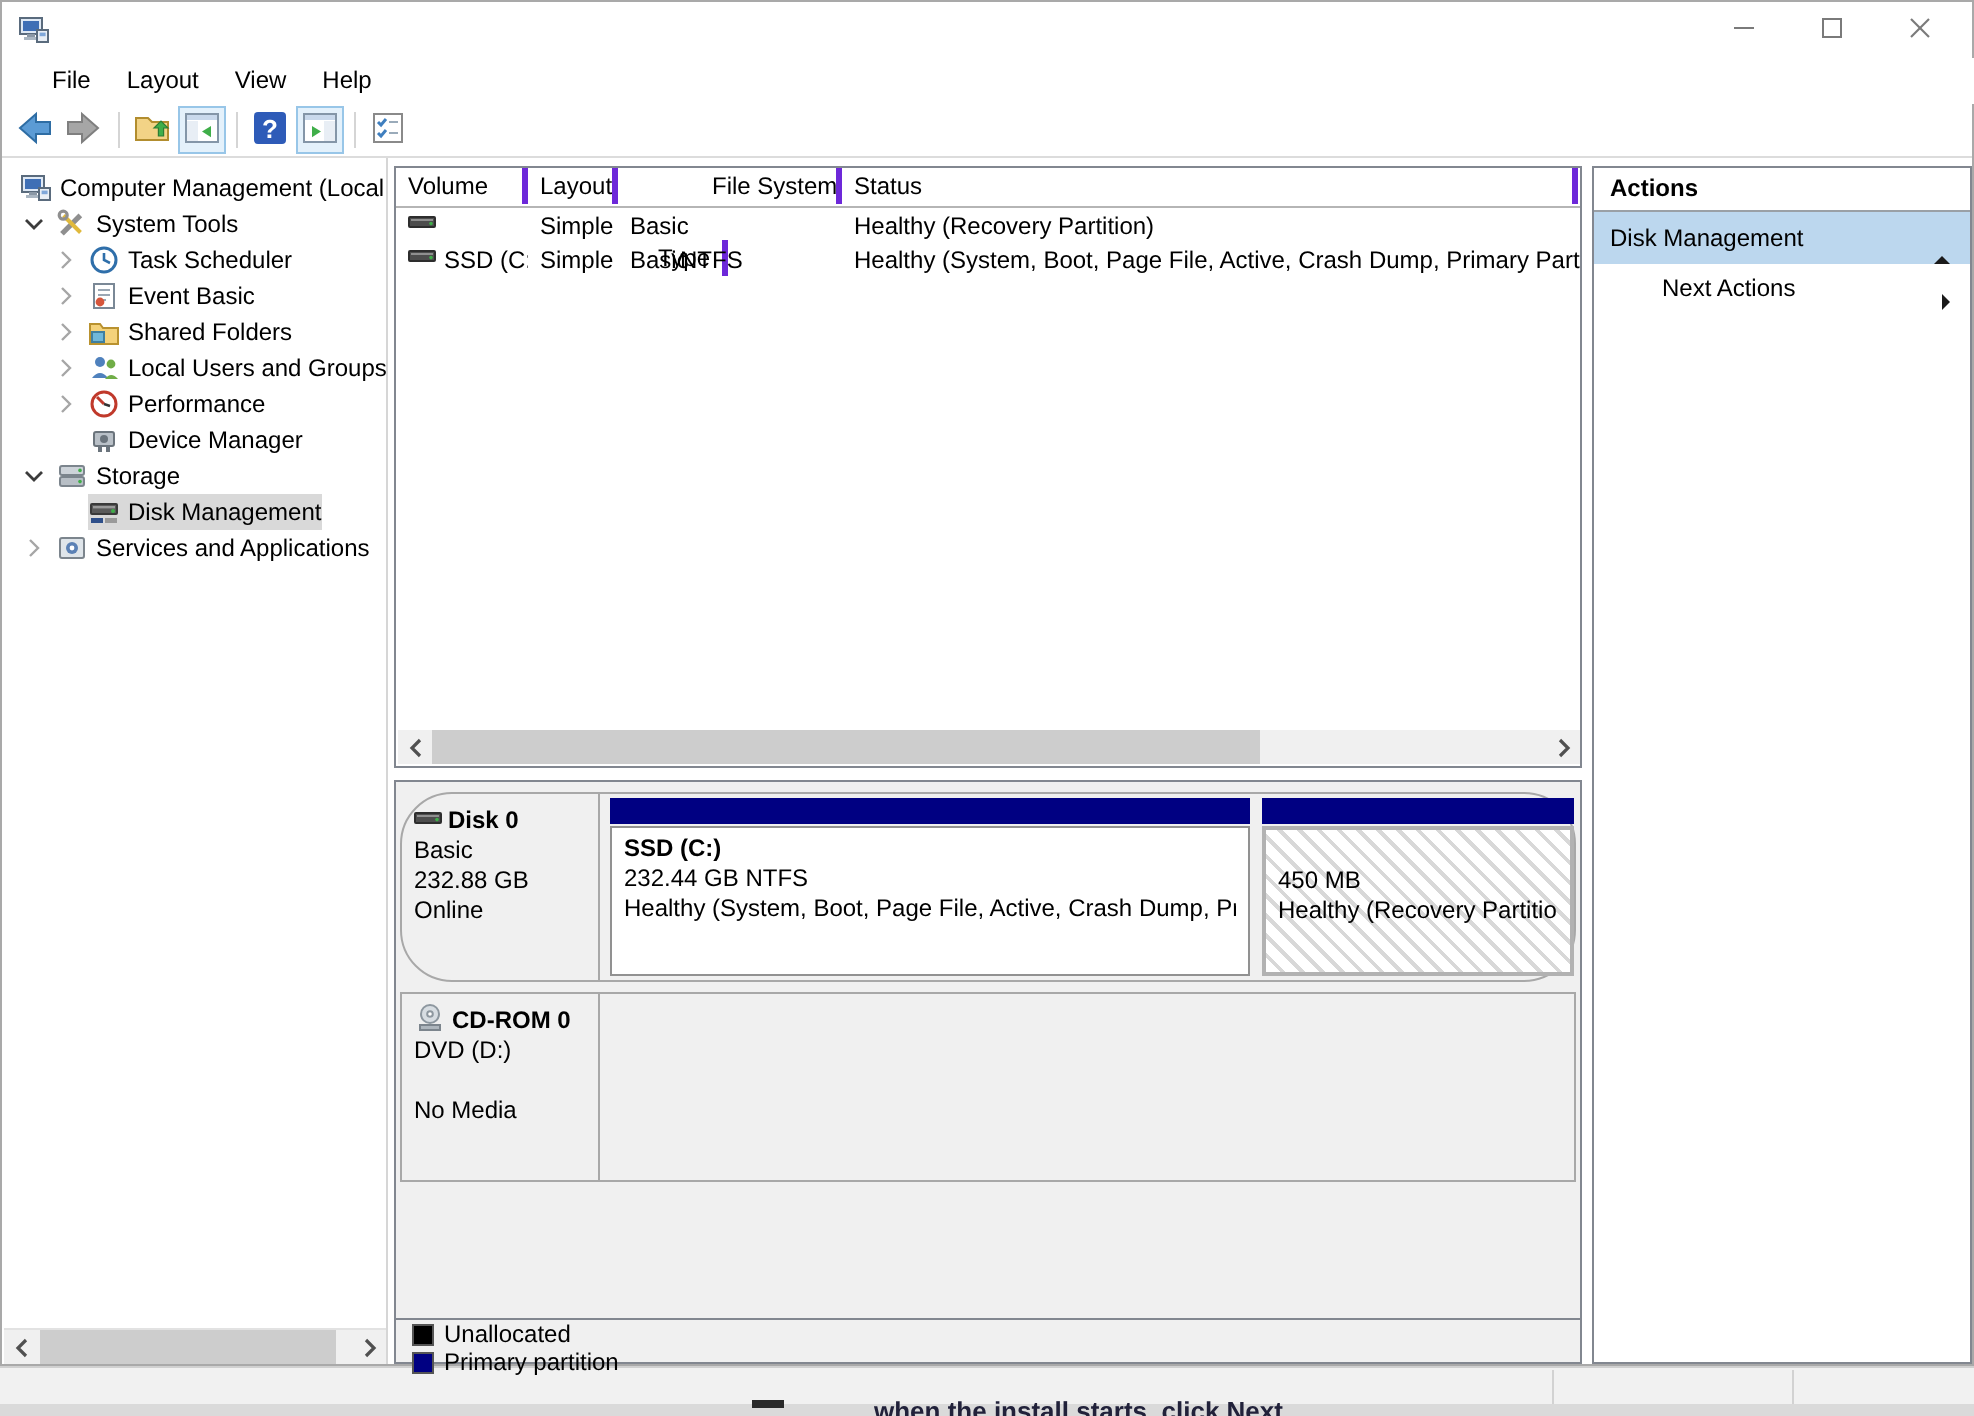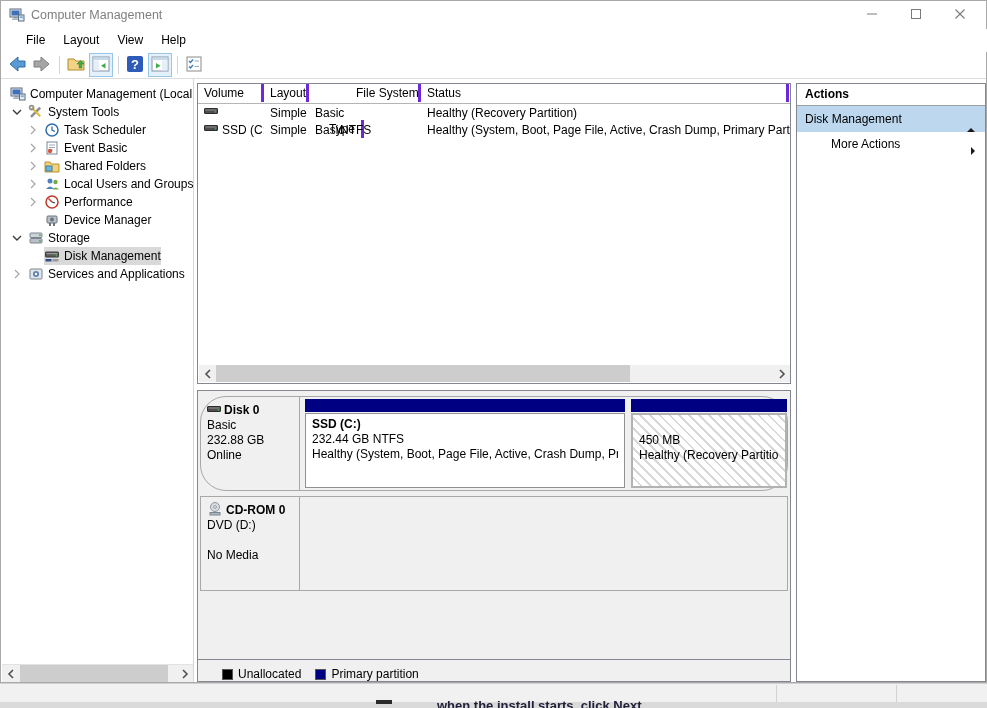--- a/index.html
+++ b/index.html
@@ -83,21 +83,21 @@
   .part-bar{height:13px;background:#000082;}
   .part-body{position:absolute;top:14px;left:0;right:0;bottom:1px;background:#fff;border:1px solid #919191;padding:3px 6px;overflow:hidden;}
   .part-body.hatched{
     background:repeating-linear-gradient(45deg,#ffffff 0 5px,#d8d8d8 5px 7px);
     border:2px solid #b2b2b2;}
   .part-line{line-height:15px;height:15px;white-space:nowrap;overflow:hidden;}
   .part-name{font-weight:bold;}
 
   
   #legend{position:absolute;left:0;bottom:0;width:100%;height:22px;background:#f0f0f0;
-    border-top:1px solid #828790;box-sizing:border-box;display:flex;align-items:flex-end;padding-left:24px;}
+    border-top:1px solid #828790;box-sizing:border-box;display:flex;align-items:flex-start;padding-left:8px;flex-direction:column;}
   .legend-item{display:flex;align-items:center;margin-right:14px;}
   .legend-swatch{width:11px;height:11px;margin-right:5px;border:1px solid #555;box-sizing:border-box;}
 
   
   #actions-panel{position:absolute;left:795px;top:82px;width:190px;height:599px;background:#fff;
     border:1px solid #828790;box-sizing:border-box;}
   #actions-header{height:21px;line-height:21px;padding-left:8px;font-weight:bold;border-bottom:1px solid #9aa0a6;}
   #actions-group{position:relative;height:26px;line-height:26px;padding-left:8px;background:#bcd7ee;}
   #actions-group .arr{position:absolute;right:9px;top:10px;}
   #actions-more{position:relative;height:25px;line-height:25px;padding-left:34px;}
@@ -118,21 +118,20 @@
 
   <div id="titlebar">
     <span id="title-icon"><svg width="16" height="16" viewBox="0 0 16 16">
           <rect x="1" y="2" width="11" height="8" fill="#dfe9f5" stroke="#5a6b7d"></rect>
           <rect x="2.5" y="3.5" width="8" height="5" fill="#3f6fb5"></rect>
           <rect x="4.5" y="10" width="4" height="1.5" fill="#8a97a5"></rect>
           <rect x="3" y="11.5" width="7" height="1.5" fill="#aab6c2"></rect>
           <rect x="9.5" y="8" width="5.5" height="6" fill="#e8eef5" stroke="#5a6b7d"></rect>
           <rect x="10.8" y="9.3" width="3" height="1.8" fill="#7fa7d9"></rect>
         </svg></span>
-    <span id="title-text">Computer Management</span>
     <div id="win-controls">
         <div class="winbtn">
           <span><svg width="10" height="10" viewBox="0 0 10 10">
               <line x1="0" y1="5" x2="10" y2="5" stroke="#7a7a7a" stroke-width="1"></line>
             </svg></span>
         </div>
         <div class="winbtn">
           <span><svg width="10" height="10" viewBox="0 0 10 10">
               <rect x="0.5" y="0.5" width="9" height="9" fill="none" stroke="#7a7a7a" stroke-width="1"></rect>
             </svg></span>
@@ -485,20 +484,20 @@
 
   <div id="actions-panel">
     <div id="actions-header">Actions</div>
     <div id="actions-group">
       <span>Disk Management</span>
       <span class="arr"><svg width="10" height="6" viewBox="0 0 10 6">
             <path d="M1 5 L5 1 L9 5 Z" fill="#1a1a1a"></path>
           </svg></span>
     </div>
     <div id="actions-more">
-      <span>More Actions</span>
+      <span>Next Actions</span>
       <span class="arr"><svg width="6" height="10" viewBox="0 0 6 10">
             <path d="M1 1 L5 5 L1 9 Z" fill="#1a1a1a"></path>
           </svg></span>
     </div>
   </div>
 
 </div>
 
 </body></html>

